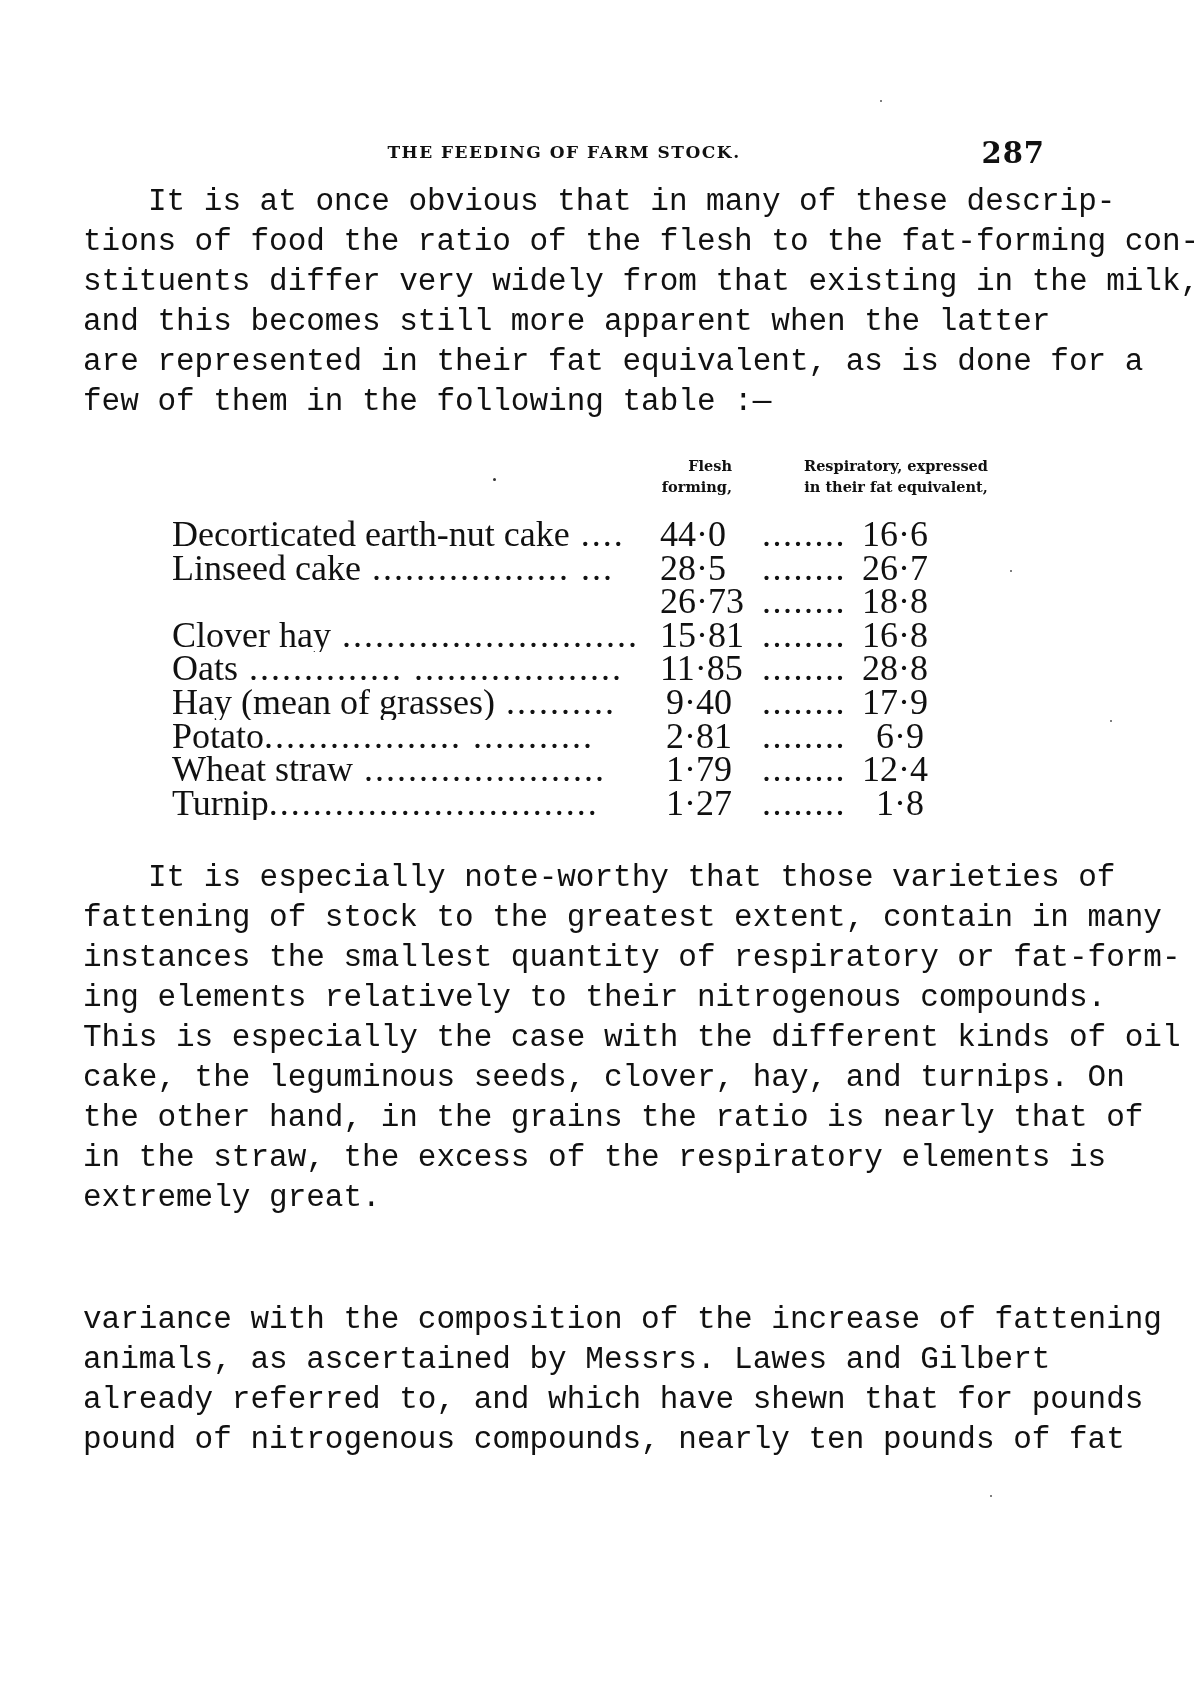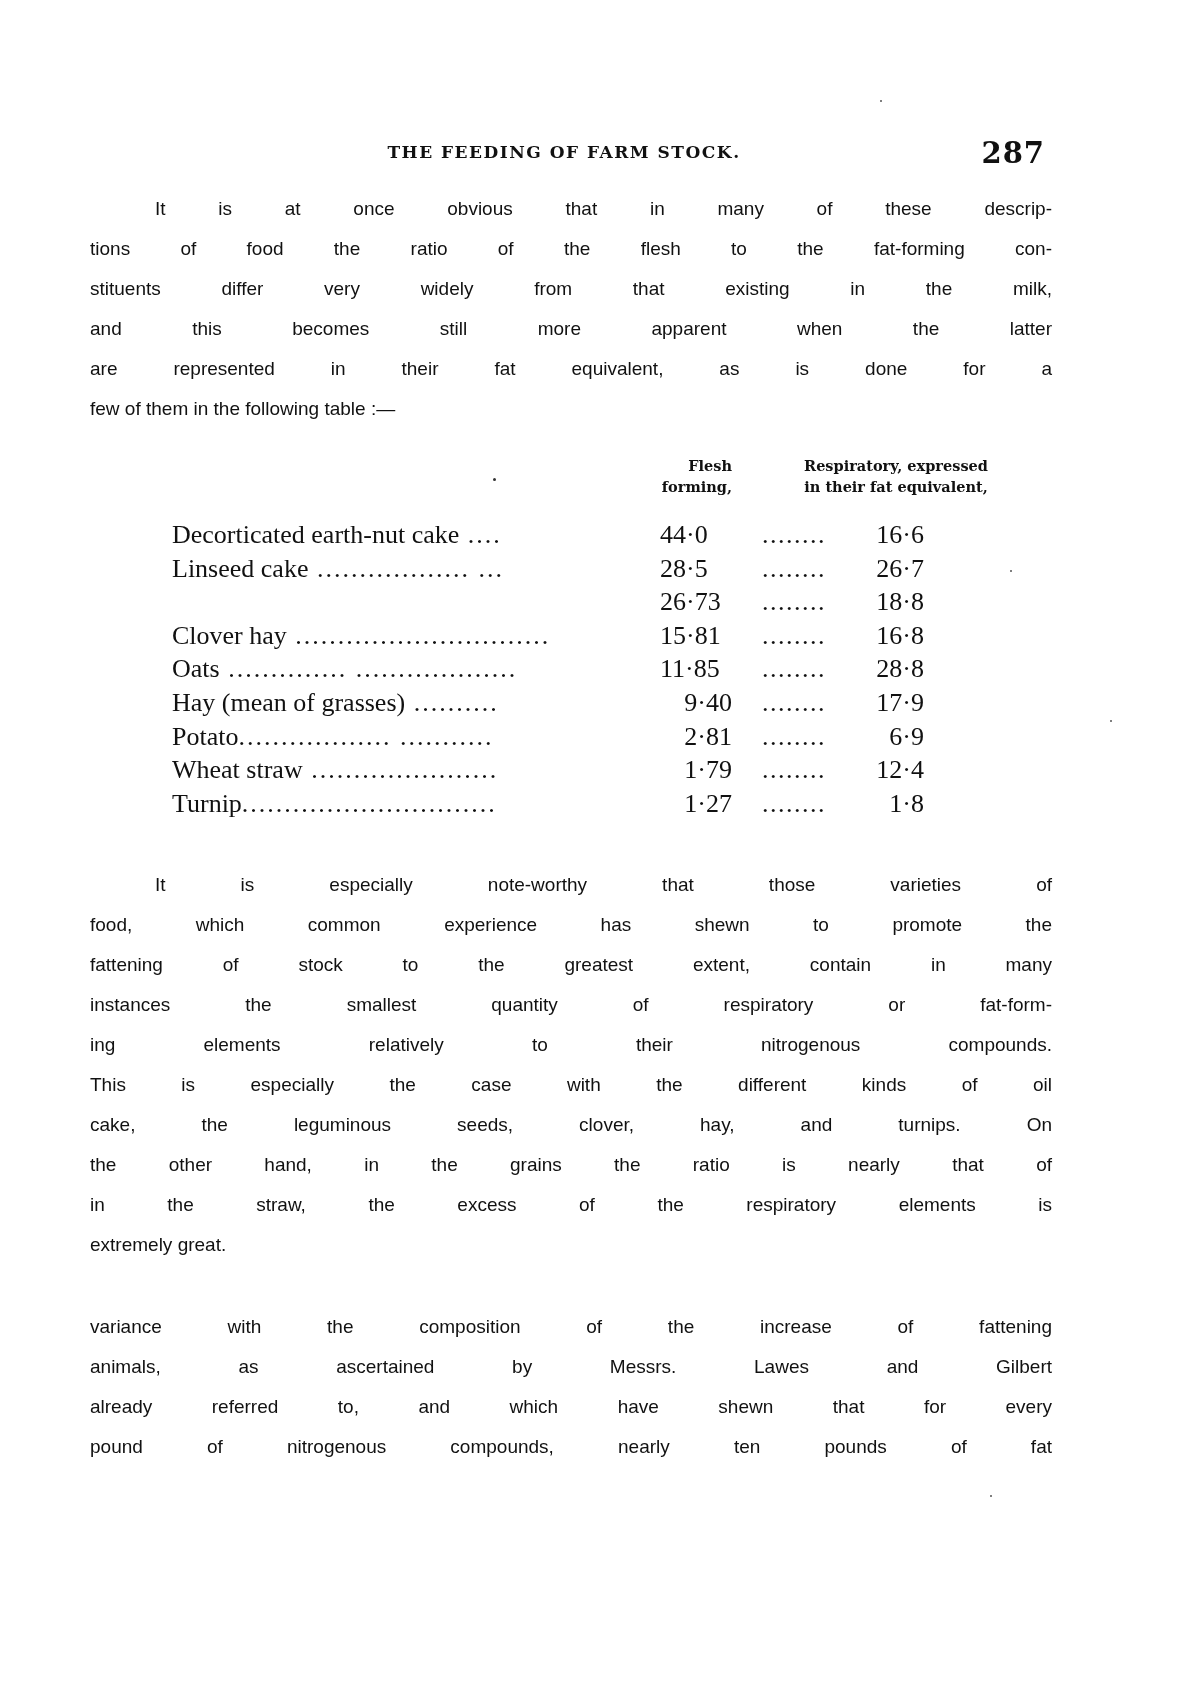--- a/index.html
+++ b/index.html
@@ -45,26 +45,26 @@
       top: 0;
       font-family: "DejaVu Serif", serif;
       font-weight: bold;
       font-size: 29px;
       letter-spacing: 1px;
     }
     .body-text {
       position: absolute;
       left: 83px;
       width: 962px;
-      font-family: Liberation Sans, sans-serif;
-      font-size: 19px;
+      font-family: Liberation Mono, monospace;
+      font-size: 31px;
       line-height: 40px;
       text-align: justify;
       text-align-last: justify;
-      margin: 7px;
+      margin: 0;
     }
     .body-text .line {
       display: block;
       text-align: justify;
       text-align-last: justify;
       white-space: nowrap;
     }
     .body-text .line.indent {
       padding-left: 65px;
     }
@@ -93,21 +93,21 @@
       background: #333;
       border-radius: 50%;
     }
 
     .feed-table {
       position: absolute;
       top: 518px;
       left: 172px;
       width: 800px;
       font-family: "Liberation Serif", serif;
-      font-size: 26px;
+      font-size: 36px;
     }
     .feed-row {
       position: relative;
       height: 33.6px;
       line-height: 33.6px;
       white-space: nowrap;
     }
     .feed-name {
       position: absolute;
       left: 0;
@@ -224,35 +224,34 @@
     <div class="feed-row">
       <span class="feed-name"><span>Turnip</span><span class="dots">..............................</span></span>
       <span class="feed-flesh right">1·27</span>
       <span class="feed-leader">........</span>
       <span class="feed-resp">1·8</span>
     </div>
   </div>
 
   <p class="body-text" id="para-2">
     <span class="line indent">It is especially note-worthy that those varieties of</span>
-    <span class="line">food, which common experience has shewn to promote the</span>
     <span class="line">fattening of stock to the greatest extent, contain in many</span>
     <span class="line">instances the smallest quantity of respiratory or fat-form-</span>
     <span class="line">ing elements relatively to their nitrogenous compounds.</span>
     <span class="line">This is especially the case with the different kinds of oil</span>
     <span class="line">cake, the leguminous seeds, clover, hay, and turnips. On</span>
     <span class="line">the other hand, in the grains the ratio is nearly that of</span>
     <span class="line">in the straw, the excess of the respiratory elements is</span>
     <span class="line last">extremely great.</span>
   </p>
 
   <p class="body-text" id="para-3">
     <span class="line">variance with the composition of the increase of fattening</span>
     <span class="line">animals, as ascertained by Messrs. Lawes and Gilbert</span>
-    <span class="line">already referred to, and which have shewn that for every</span>
+    <span class="line">already referred to, and which have shewn that for pounds</span>
     <span class="line">pound of nitrogenous compounds, nearly ten pounds of fat</span>
   </p>
 
   <div class="speck" style="left:880px;top:100px;"></div>
   <div class="speck" style="left:1110px;top:720px;"></div>
   <div class="speck" style="left:1010px;top:570px;"></div>
   <div class="speck" style="left:990px;top:1495px;"></div>
 </div>
 
 </body></html>

